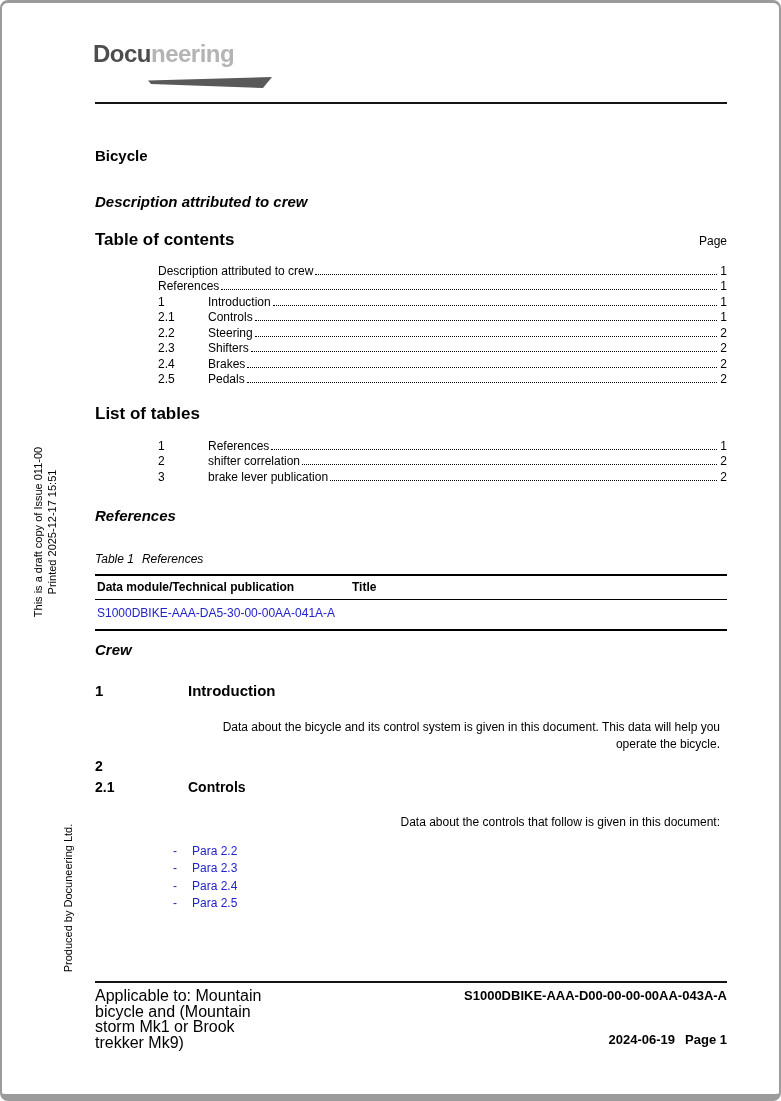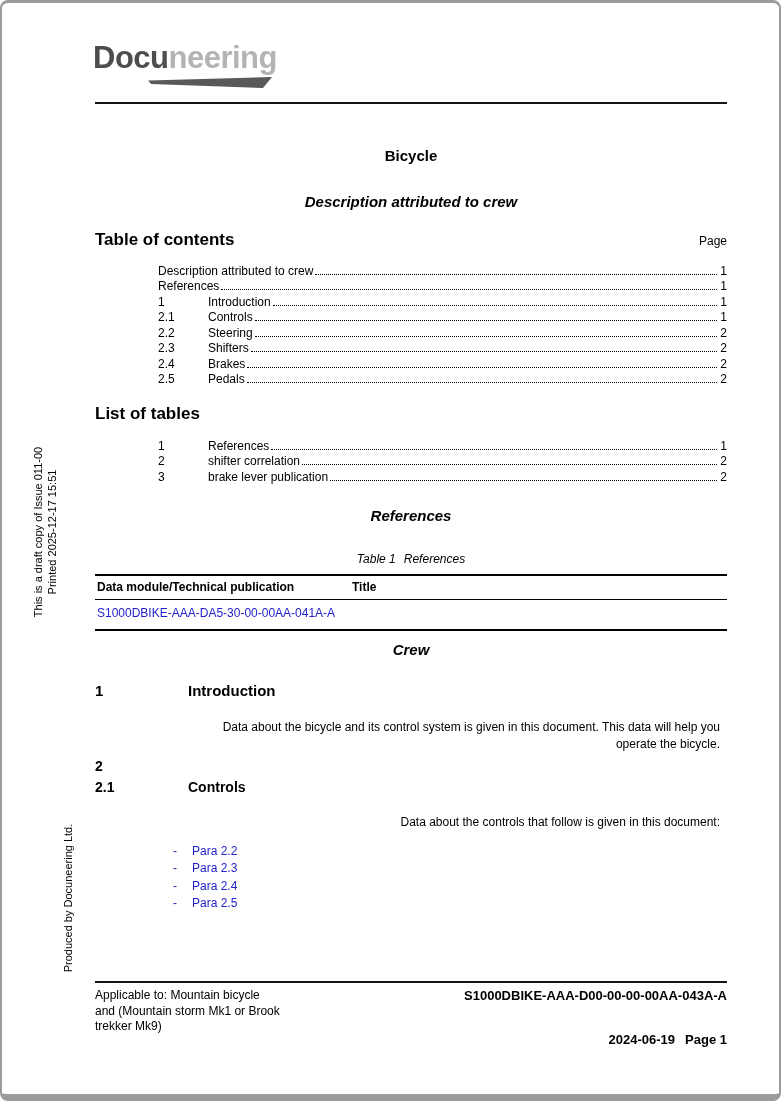--- a/index.html
+++ b/index.html
@@ -10,27 +10,27 @@
     color:#000;
   }
   .frame {
     position:absolute; inset:0;
     border:2px solid var(--frame,#9b9b9b);
     border-top-width:3px; border-bottom-width:7px;
     border-radius:8px;
     background:#fff;
   }
   
-  .logo { position:absolute; left:93px; top:40px; font-size:31px; font-weight:bold; letter-spacing:-0.5px; white-space:nowrap; }
+  .logo { position:absolute; left:93px; top:40px; font-size:24px; font-weight:bold; letter-spacing:-0.5px; white-space:nowrap; }
   .logo .dark  { color:var(--logo-dark,#4d4d4d); }
   .logo .light { color:var(--logo-light,#b4b4b4); }
   .swoosh { position:absolute; left:148px; top:77px; }
   .header-rule { position:absolute; left:95px; top:102px; width:632px; height:2px; background:#151515; }
   
-  .centered { position:absolute; left:95px; width:632px; text-align:center; }
+  .centered { position:absolute; left:95px; width:632px; text-align:left; }
   .doc-title    { top:147px; font-size:15px; font-weight:bold; }
   .doc-subtitle { top:193px; font-size:15px; font-weight:bold; font-style:italic; }
   
   .toc-head-row { position:absolute; left:95px; top:230px; width:632px; display:flex; align-items:baseline; justify-content:space-between; }
   .block-heading { font-size:17px; font-weight:bold; }
   .page-label { font-size:12px; }
   .leader-list { position:absolute; left:158px; width:569px; font-size:12px; }
   .toc-list { top:262px; }
   .lot-heading { position:absolute; left:95px; top:404px; }
   .lot-list { top:437px; }
@@ -58,21 +58,21 @@
   .sec-lv2 { top:779px; font-size:14px; }
   .para { position:absolute; left:188px; width:532px; font-size:12px; line-height:16.5px;text-align:right; }
   .intro-para { top:719px; }
   .controls-para { top:814px; }
   .link-list { position:absolute; left:173px; top:840px; font-size:12px; }
   .link-row { display:flex; height:17.5px; align-items:flex-end; }
   .link-row .dash { width:19px; flex:none; color:var(--link,#2222cc); }
   .link-row .dash::before { content:"-"; }
   
   .footer-rule { position:absolute; left:95px; top:981px; width:632px; height:2px; background:#151515; }
-  .footer-applic { position:absolute; left:95px; top:988px; width:185px; font-size:12px; line-height:15.5px; }
+  .footer-applic { position:absolute; left:95px; top:988px; width:185px; font-size:16px; line-height:15.5px; }
   .footer-dmc  { position:absolute; right:54px; top:988px; font-size:13px; font-weight:bold; text-align:left; }
   .footer-date { position:absolute; right:54px; top:1032px; font-size:13px; font-weight:bold; text-align:right; }
   .footer-date .pg { margin-left:10px; }
   
   .side-note { position:absolute; font-size:11px; line-height:14px; text-align:center; transform:rotate(-90deg); transform-origin:center; white-space:nowrap; }
   .draft-note { left:-64px; top:517px; width:220px; height:30px; }
   .produced-note { left:-20px; top:891px; width:176px; height:14px; }
 </style>
 </head>
 <body>

